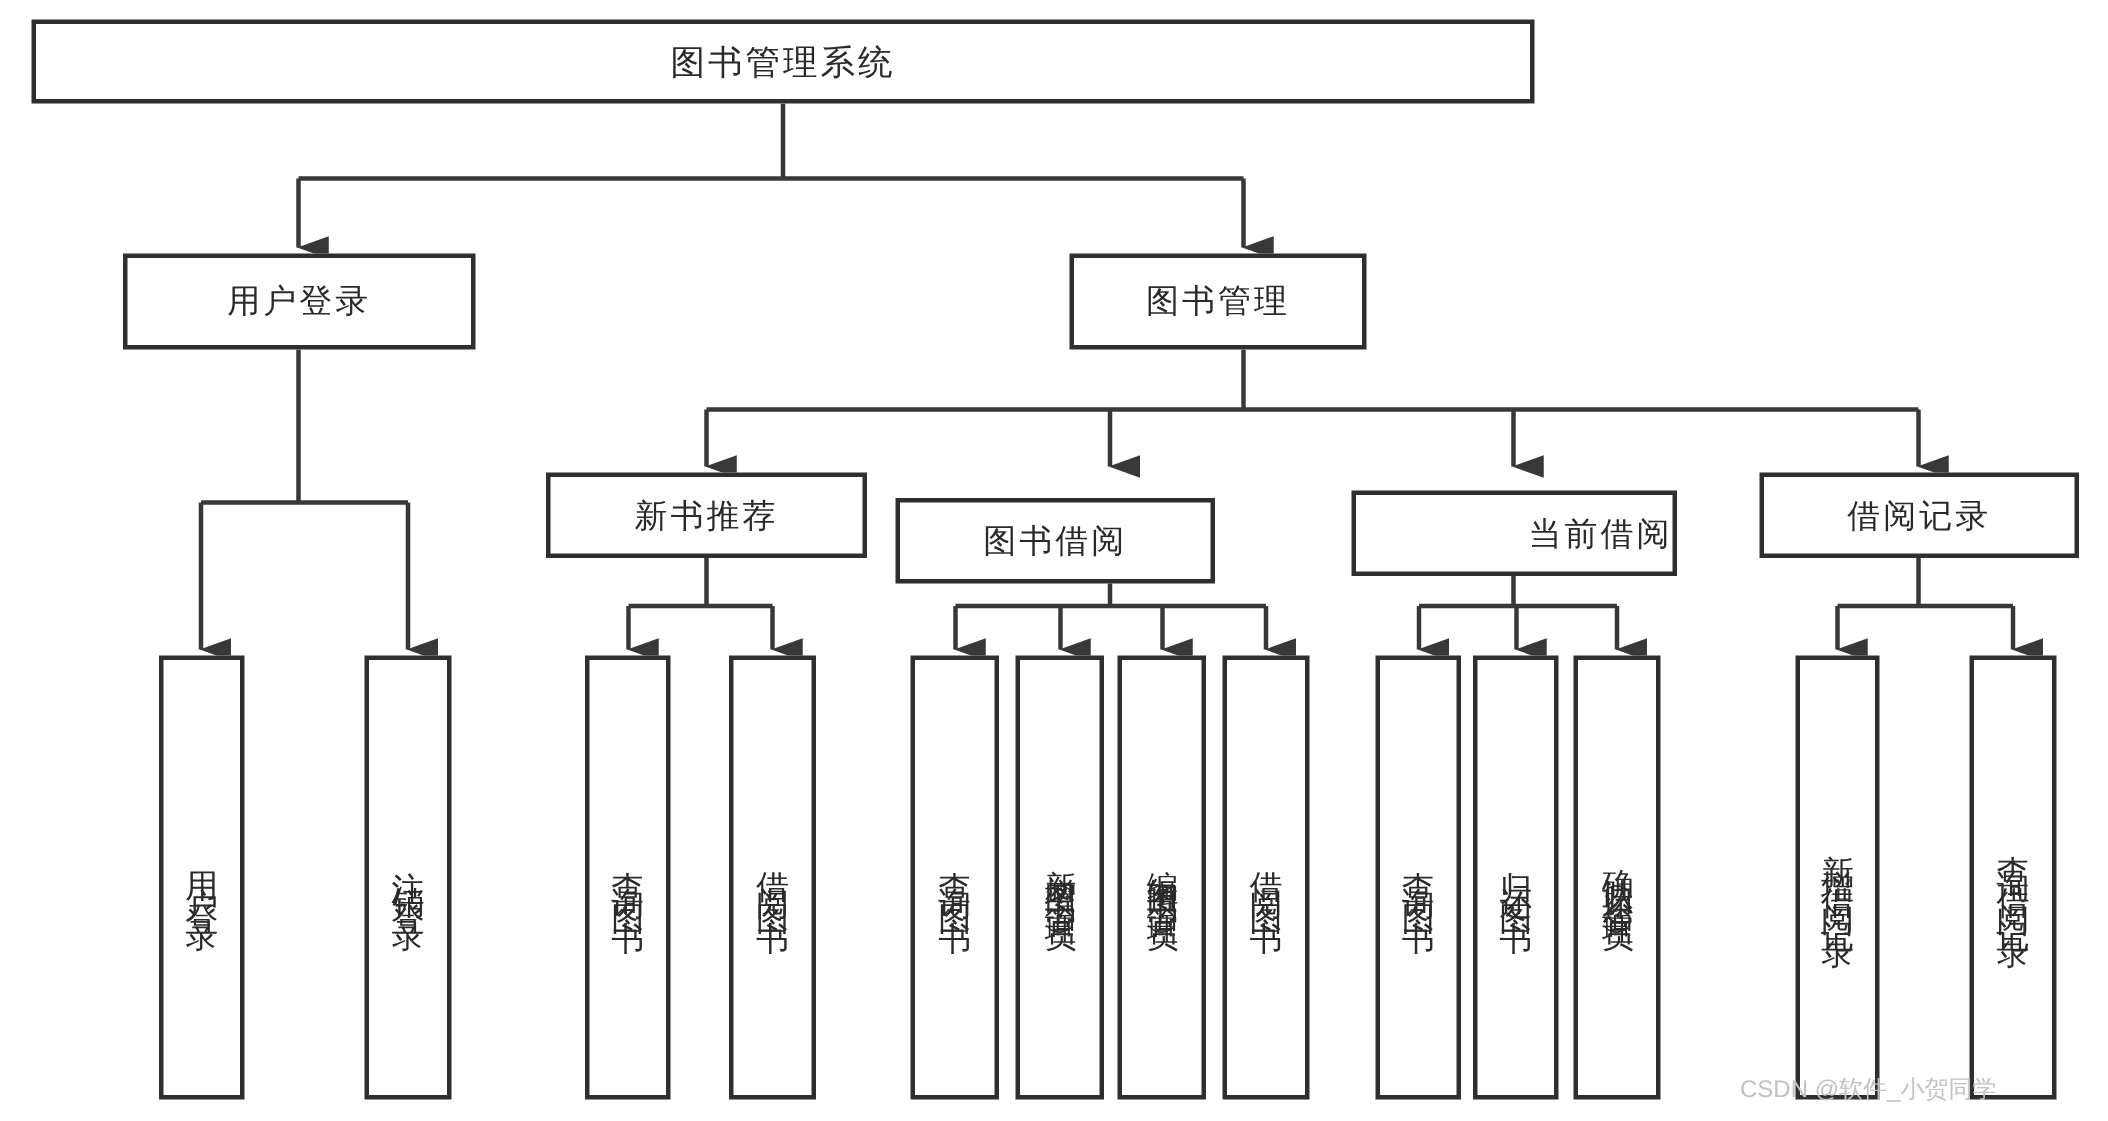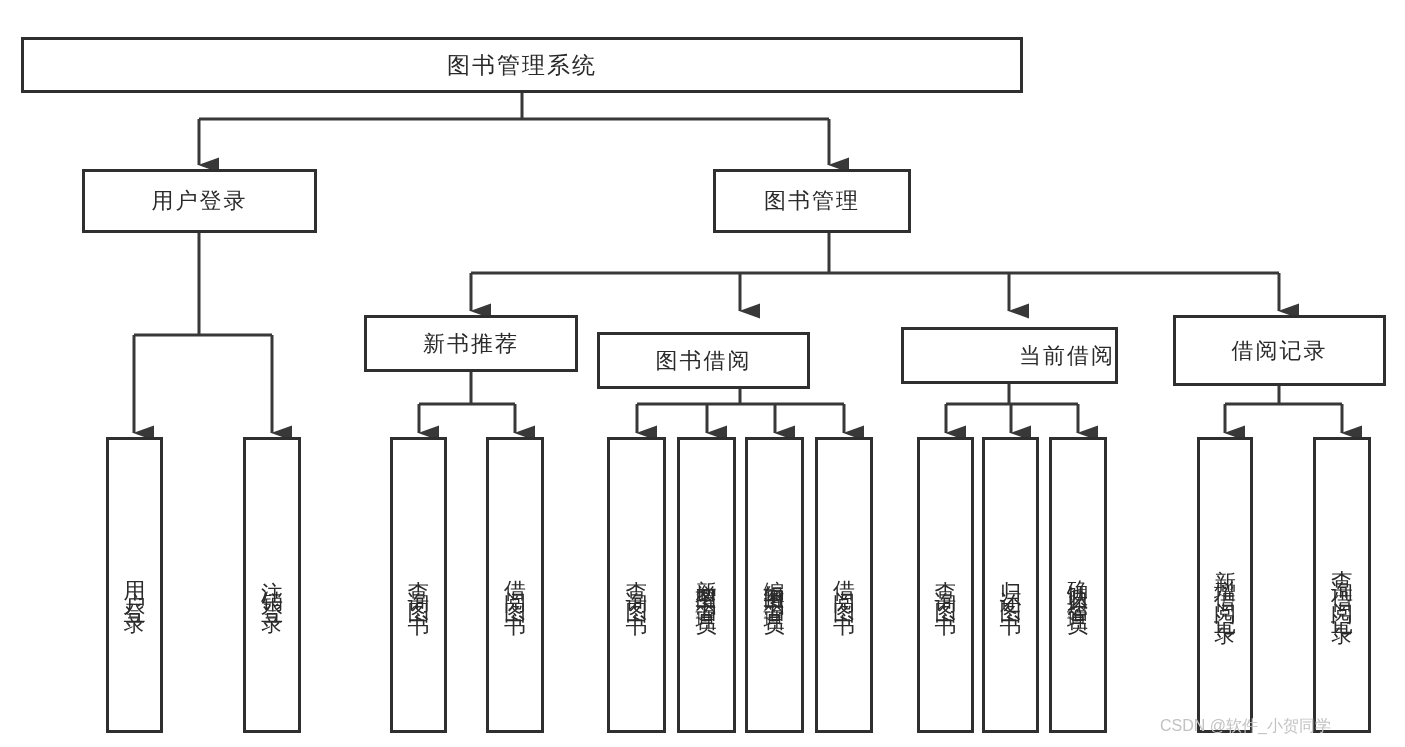--- a/index.html
+++ b/index.html
@@ -73,41 +73,41 @@
     <path class="wire" d="M1009,372 V404 M946,404 H1078"></path>
     <path class="wire" d="M946,404 V433" marker-end="url(#arrow)"></path>
     <path class="wire" d="M1011,404 V433" marker-end="url(#arrow)"></path>
     <path class="wire" d="M1078,404 V433" marker-end="url(#arrow)"></path>
 
     <path class="wire" d="M1279,372 V404 M1225,404 H1342"></path>
     <path class="wire" d="M1225,404 V433" marker-end="url(#arrow)"></path>
     <path class="wire" d="M1342,404 V433" marker-end="url(#arrow)"></path>
   </svg>
 
-  <div class="box hbox root" style="left:21px;top:13px;width:1002px;height:56px;margin-top:24px;">
+  <div class="box hbox root" style="left:21px;top:13px;width:1002px;height:56px;">
     <span>图书管理系统</span>
   </div>
 
   <div class="box hbox" style="left:82px;top:169px;width:235px;height:64px;">
     <span>用户登录</span>
   </div>
   <div class="box hbox" style="left:713px;top:169px;width:198px;height:64px;">
     <span>图书管理</span>
   </div>
 
   <div class="box hbox" style="left:364px;top:315px;width:214px;height:57px;">
     <span>新书推荐</span>
   </div>
   <div class="box hbox" style="left:597px;top:315px;width:213px;height:57px;margin-top:17px;">
     <span>图书借阅</span>
   </div>
   <div class="box hbox" style="left:901px;top:327px;width:217px;height:57px;justify-content:flex-end;">
     <span>当前借阅</span>
   </div>
-  <div class="box hbox" style="left:1173px;top:315px;width:213px;height:71px;">
+  <div class="box hbox" style="left:1173px;top:315px;width:213px;height:57px;">
     <span>借阅记录</span>
   </div>
 
   <div class="box vbox" style="left:106px;top:437px;width:57px;height:296px;">
     <span class="vtext">用户登录</span>
   </div>
   <div class="box vbox" style="left:243px;top:437px;width:58px;height:296px;">
     <span class="vtext">注销登录</span>
   </div>
 

